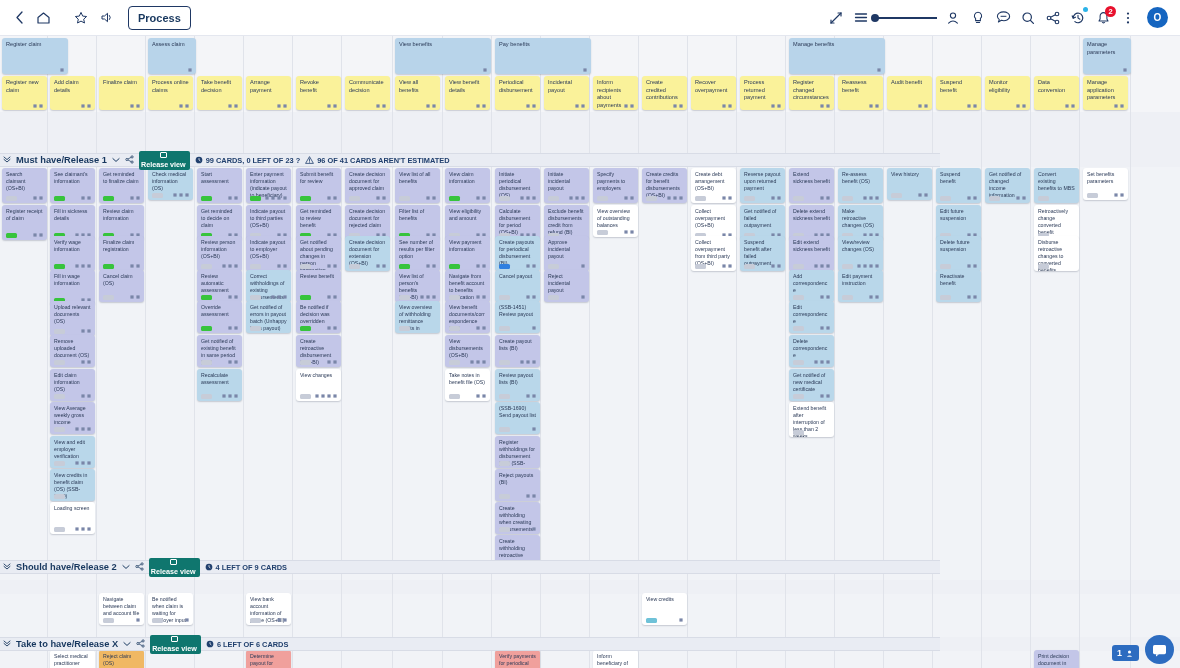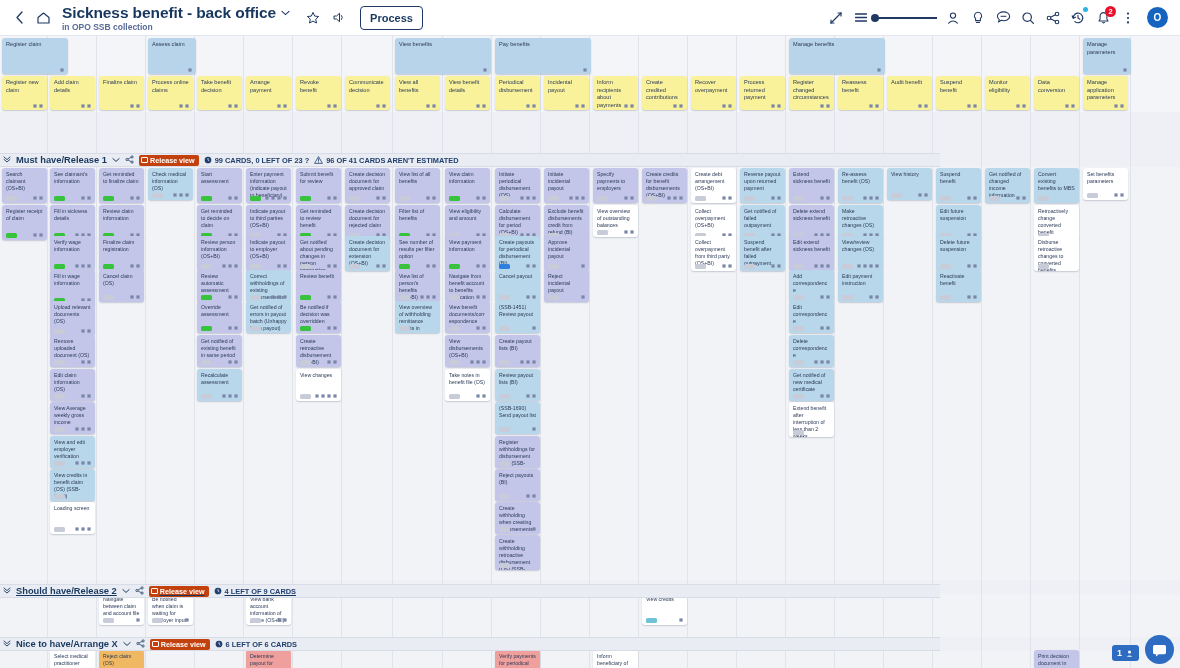--- a/index.html
+++ b/index.html
@@ -109,23 +109,23 @@
     display:flex; align-items:center; gap:5px;
     padding-left:3px;
     background:#e9ecf3;
     border-top:1px solid #d8dce6;
     border-bottom:1px solid #d8dce6;
     font-size:8.2px; font-weight:bold; color:#17375e;
     white-space:nowrap;
   }
   .rel-name { font-size:9.3px; font-weight:bold; color:#17375e; }
   .rel-view-pill {
-    background:#c2410c; color:#fff; border-radius:2px;
+    background:#0f766e; color:#fff; border-radius:2px;
     padding:1px 4px 1px 2px; font-size:7.2px; font-weight:bold;
-    display:flex; align-items:center; gap:2px;
+    display:flex; align-items:center; gap:2px;flex-direction:column;
   }
   .pill-ic { width:7px; height:6px; border:1px solid #fff; border-radius:1px; display:inline-block;}
   .rel-meta { font-size:7.4px; font-weight:bold; color:#21406e; display:flex; align-items:center; gap:3px;}
   .rel-warn { color:#21406e; }
 
   
   .colsep { position:absolute; top:0; width:1px; background:#e0e3ea; }
 
   
   #people-badge {
@@ -146,31 +146,20 @@
 <div id="header">
   <div class="hdr-icon" id="back-btn">
     <svg width="11" height="13" viewBox="0 0 11 13">
         <path d="M8 1 L3 6.5 L8 12" stroke="#1f3864" stroke-width="1.3" fill="none" stroke-linecap="round" stroke-linejoin="round"></path>
       </svg>
   </div>
   <div class="hdr-icon" id="home-btn">
     <svg width="15" height="14" viewBox="0 0 15 14">
         <path d="M2 6.5 L7.5 2 L13 6.5 L13 12 L2 12 Z" stroke="#1f3864" stroke-width="1.2" fill="none" stroke-linejoin="round"></path>
       </svg>
-  </div>
-  <div id="title-block">
-    <div id="title-row">
-      <span id="page-title">Sickness benefit - back office</span>
-      <span class="hdr-icon" style="width:10px;height:10px;">
-        <svg width="9" height="6" viewBox="0 0 9 6">
-            <path d="M1 1.4 L4.5 4.6 L8 1.4" stroke="#1f3864" stroke-width="1.1" fill="none" stroke-linecap="round"></path>
-          </svg>
-      </span>
-    </div>
-    <span id="breadcrumb">in OPO SSB collection</span>
   </div>
   <div class="hdr-icon" id="star-btn">
     <svg width="14" height="14" viewBox="0 0 14 14">
         <path d="M7 1.4 L8.7 5.1 L12.6 5.5 L9.7 8.2 L10.5 12 L7 10.1 L3.5 12 L4.3 8.2 L1.4 5.5 L5.3 5.1 Z" stroke="#1f3864" stroke-width="1" fill="none" stroke-linejoin="round"></path>
       </svg>
   </div>
   <div class="hdr-icon" id="sound-btn">
     <svg width="14" height="13" viewBox="0 0 14 13">
         <path d="M2 5 L4.5 5 L7.5 2.3 L7.5 10.7 L4.5 8 L2 8 Z" stroke="#1f3864" stroke-width="1" fill="none" stroke-linejoin="round"></path>
         <path d="M9.5 4.5 Q11.2 6.5 9.5 8.5" stroke="#1f3864" stroke-width="1" fill="none" stroke-linecap="round"></path>
@@ -2117,21 +2106,21 @@
           <span>99 CARDS, 0 LEFT OF 23 ?</span>
         </span>
         <span class="rel-meta rel-warn">
           <svg width="9" height="8" viewBox="0 0 10 9">
             <path d="M5 0.7 L9.4 8.3 H0.6 Z" stroke="#21406e" stroke-width="0.9" fill="none" stroke-linejoin="round"></path>
             <path d="M5 3.2 V5.6 M5 6.7 V7" stroke="#21406e" stroke-width="0.9" stroke-linecap="round"></path>
           </svg>
           <span>96 OF 41 CARDS AREN'T ESTIMATED</span>
         </span>
       </div>
-      <div class="rel-hdr" style="top: 548px; text-decoration: underline;">
+      <div class="rel-hdr" style="top: 524px;">
         <span><svg width="8" height="8" viewBox="0 0 8 8">
             <path d="M1 2 L4 4.6 L7 2 M1 4.4 L4 7 L7 4.4" stroke="#17375e" stroke-width="0.9" fill="none" stroke-linecap="round"></path>
           </svg></span>
         <span class="rel-name">Should have/Release 2</span>
         <span><svg width="8" height="6" viewBox="0 0 9 6">
             <path d="M1 1.4 L4.5 4.6 L8 1.4" stroke="#17375e" stroke-width="1.1" fill="none" stroke-linecap="round"></path>
           </svg></span>
         <span><svg width="9" height="9" viewBox="0 0 14 14">
             <circle cx="3" cy="7" r="1.7" stroke="#17375e" stroke-width="1.2" fill="none"></circle>
             <circle cx="11" cy="3" r="1.7" stroke="#17375e" stroke-width="1.2" fill="none"></circle>
@@ -2147,21 +2136,21 @@
             <circle cx="5" cy="5" r="4.2" fill="#21406e"></circle>
             <path d="M5 2.6 V5 L6.7 6.2" stroke="#fff" stroke-width="0.9" fill="none"></path>
           </svg>
           <span>4 LEFT OF 9 CARDS</span>
         </span>
       </div>
       <div class="rel-hdr" style="top: 601px;">
         <span><svg width="8" height="8" viewBox="0 0 8 8">
             <path d="M1 2 L4 4.6 L7 2 M1 4.4 L4 7 L7 4.4" stroke="#17375e" stroke-width="0.9" fill="none" stroke-linecap="round"></path>
           </svg></span>
-        <span class="rel-name">Nice to have/Arrange X</span>
+        <span class="rel-name">Take to have/Release X</span>
         <span><svg width="8" height="6" viewBox="0 0 9 6">
             <path d="M1 1.4 L4.5 4.6 L8 1.4" stroke="#17375e" stroke-width="1.1" fill="none" stroke-linecap="round"></path>
           </svg></span>
         <span><svg width="9" height="9" viewBox="0 0 14 14">
             <circle cx="3" cy="7" r="1.7" stroke="#17375e" stroke-width="1.2" fill="none"></circle>
             <circle cx="11" cy="3" r="1.7" stroke="#17375e" stroke-width="1.2" fill="none"></circle>
             <circle cx="11" cy="11" r="1.7" stroke="#17375e" stroke-width="1.2" fill="none"></circle>
             <path d="M4.6 6.2 L9.4 3.8 M4.6 7.8 L9.4 10.2" stroke="#17375e" stroke-width="1.1"></path>
           </svg></span>
         <span class="rel-view-pill">

